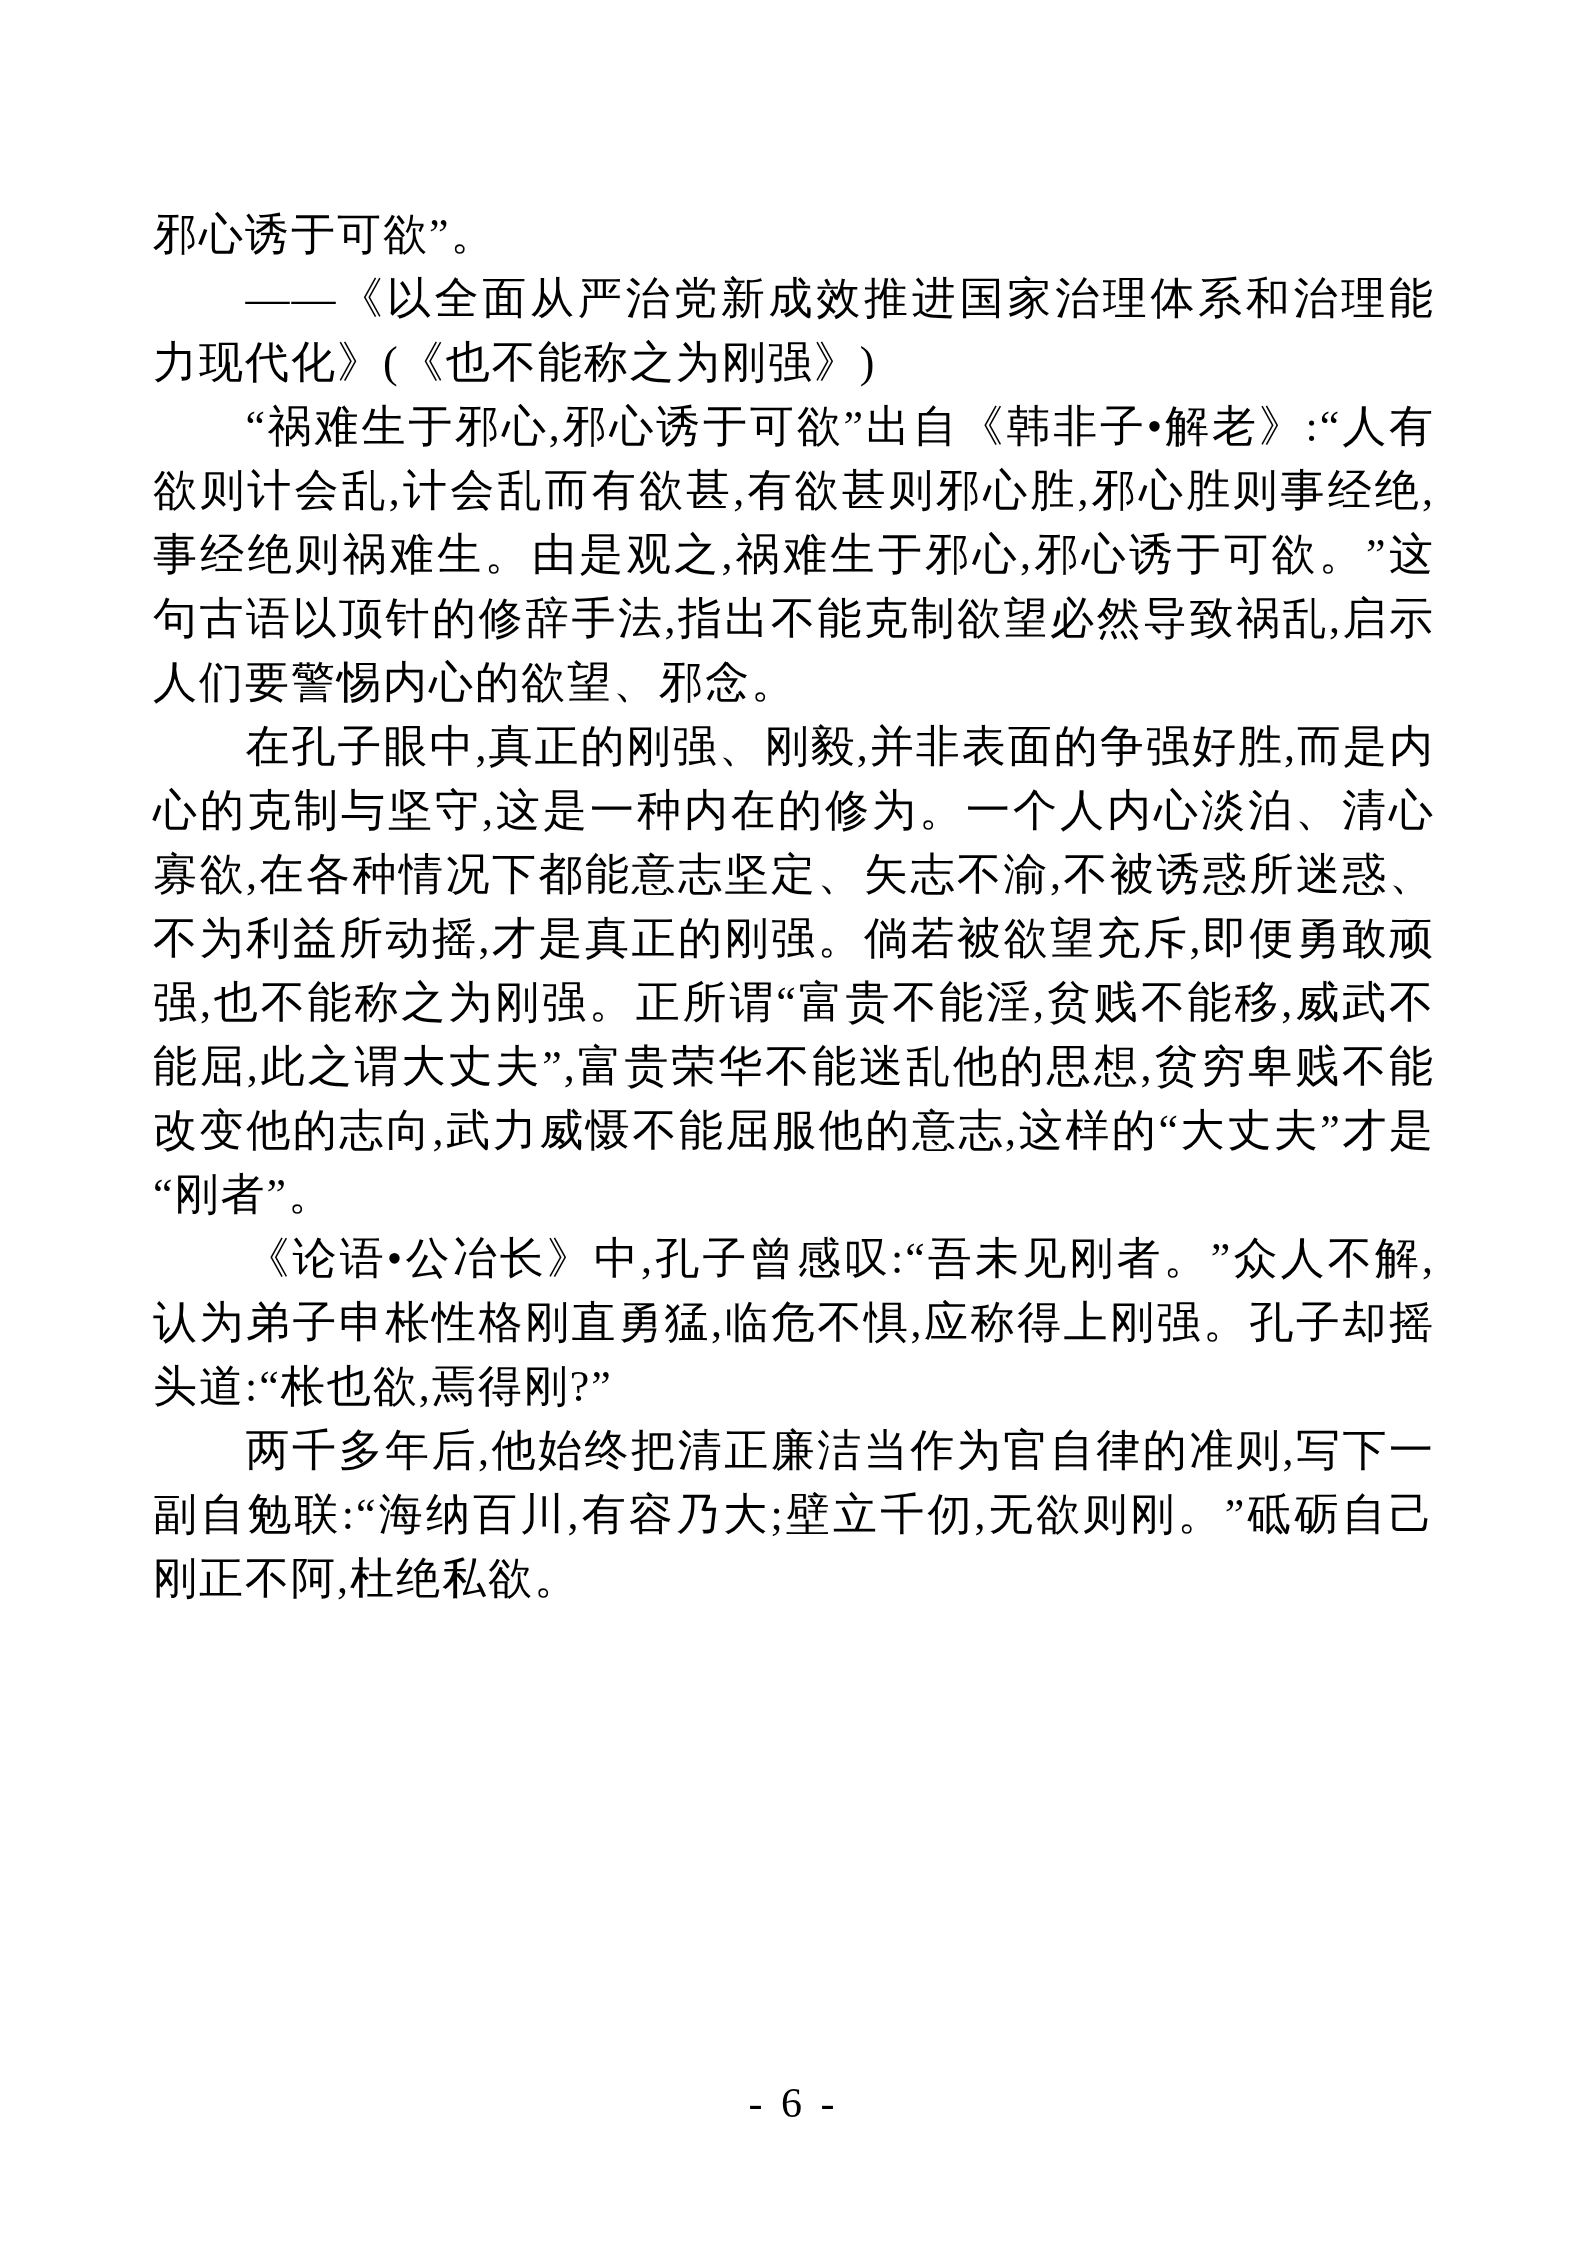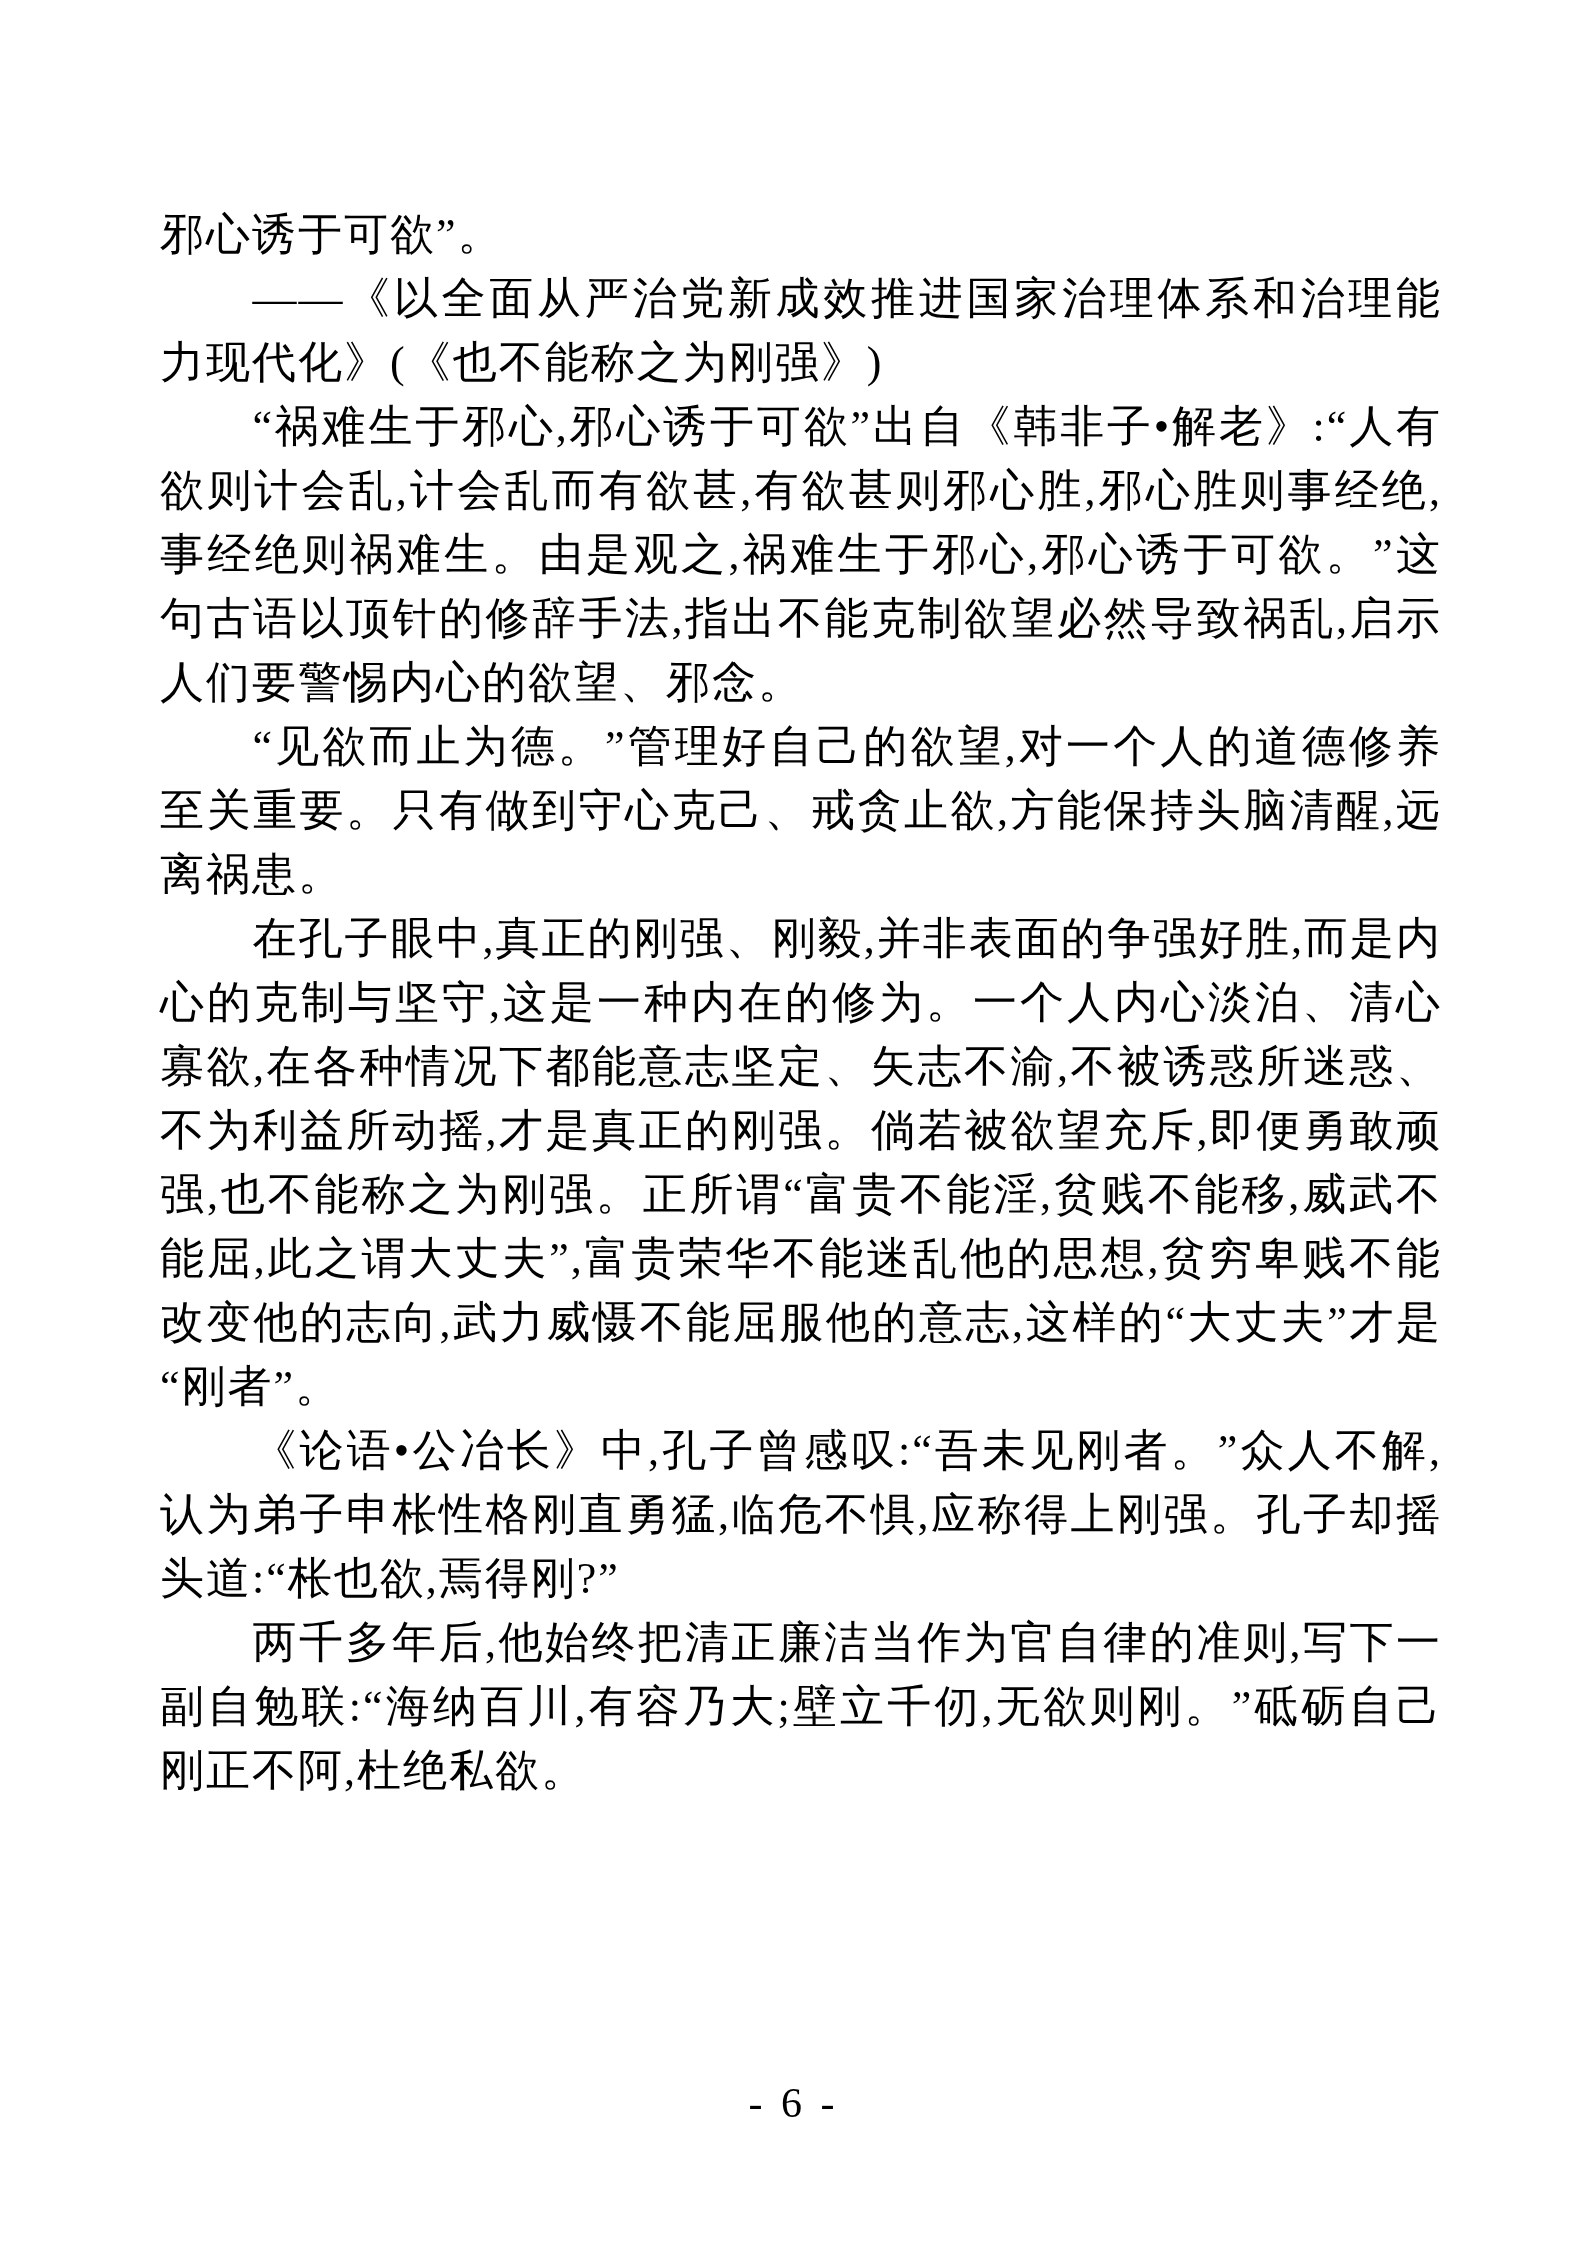--- a/index.html
+++ b/index.html
@@ -11,21 +11,21 @@
     position: relative;
     width: 1587px;
     height: 2245px;
     background: #ffffff;
     color: #000000;
     font-family: "Liberation Serif", "DejaVu Serif", serif;
     overflow: hidden;
   }
   .content {
     position: absolute;
-    left: 160px;
+    left: 153px;
     top: 203px;
     width: 1282px;
   }
   .para {
     margin: 0;
     font-size: 44px;
     line-height: 64px;
     letter-spacing: 2px;
     text-align: justify;
     text-justify: inter-character;
@@ -47,19 +47,18 @@
   }
 </style>
 </head>
 <body>
 
 <div class="page">
   <div class="content">
     <p class="para no-indent">邪心诱于可欲”。</p>
     <p class="para">——《以全面从严治党新成效推进国家治理体系和治理能力现代化》(《也不能称之为刚强》)</p>
     <p class="para">“祸难生于邪心,邪心诱于可欲”出自《韩非子•解老》:“人有欲则计会乱,计会乱而有欲甚,有欲甚则邪心胜,邪心胜则事经绝,事经绝则祸难生。由是观之,祸难生于邪心,邪心诱于可欲。”这句古语以顶针的修辞手法,指出不能克制欲望必然导致祸乱,启示人们要警惕内心的欲望、邪念。</p>
-    <p class="para">“见欲而止为德。”管理好自己的欲望,对一个人的道德修养至关重要。只有做到守心克己、戒贪止欲,方能保持头脑清醒,远离祸患。</p>
     <p class="para">在孔子眼中,真正的刚强、刚毅,并非表面的争强好胜,而是内心的克制与坚守,这是一种内在的修为。一个人内心淡泊、清心寡欲,在各种情况下都能意志坚定、矢志不渝,不被诱惑所迷惑、不为利益所动摇,才是真正的刚强。倘若被欲望充斥,即便勇敢顽强,也不能称之为刚强。正所谓“富贵不能淫,贫贱不能移,威武不能屈,此之谓大丈夫”,富贵荣华不能迷乱他的思想,贫穷卑贱不能改变他的志向,武力威慑不能屈服他的意志,这样的“大丈夫”才是“刚者”。</p>
     <p class="para">《论语•公冶长》中,孔子曾感叹:“吾未见刚者。”众人不解,认为弟子申枨性格刚直勇猛,临危不惧,应称得上刚强。孔子却摇头道:“枨也欲,焉得刚?”</p>
     <p class="para">两千多年后,他始终把清正廉洁当作为官自律的准则,写下一副自勉联:“海纳百川,有容乃大;壁立千仞,无欲则刚。”砥砺自己刚正不阿,杜绝私欲。</p>
   </div>
   <div class="footer">- 6 -</div>
 </div>
 
 </body></html>

